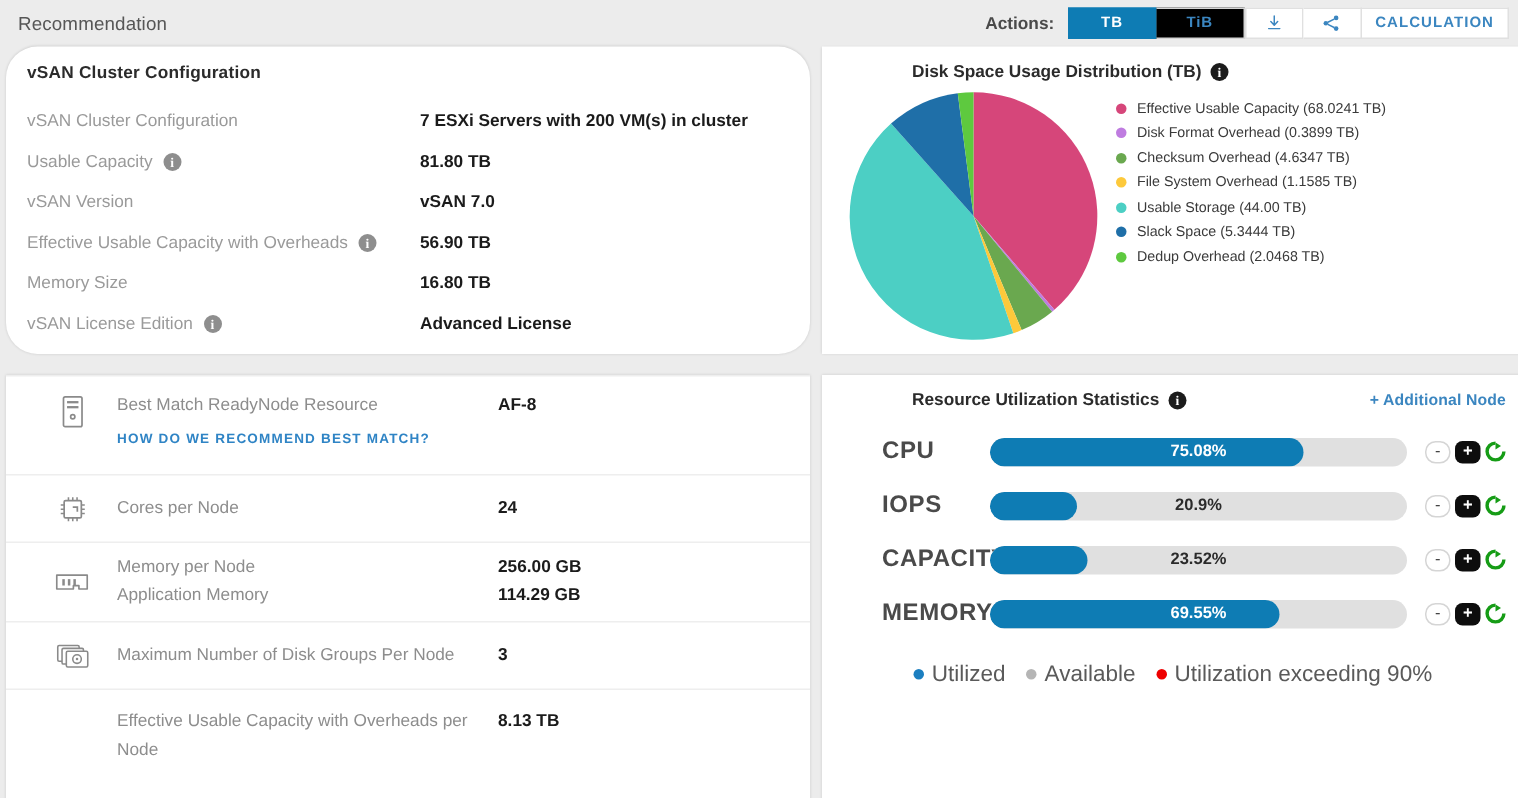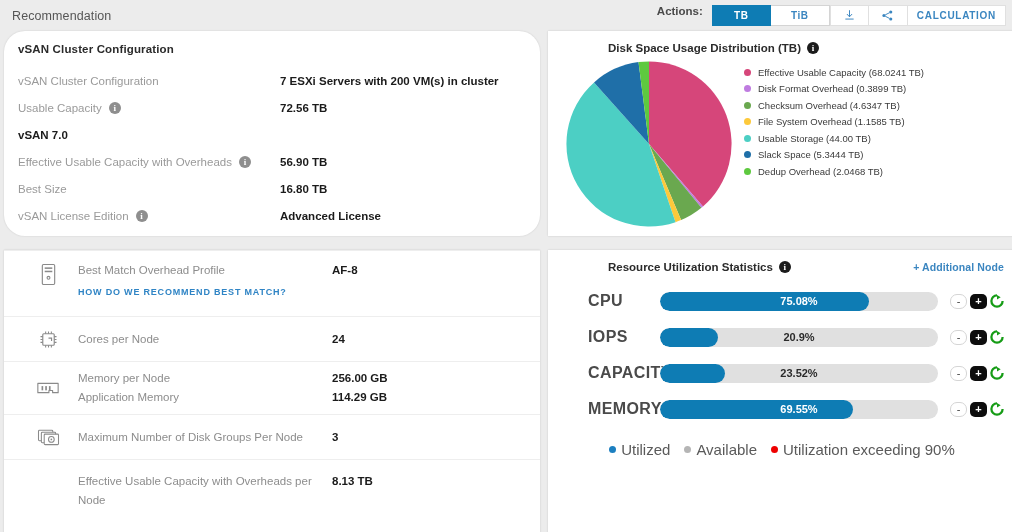--- a/index.html
+++ b/index.html
@@ -19,38 +19,38 @@
     justify-content: space-between;
     padding: 0 6px 0 12px;
   }
   .topbar-title {
     font-size: 12.5px;
     color: #565656;
     letter-spacing: .1px;
   }
   .actions {
     display: flex;
-    align-items: flex-start;
+    align-items: center;
     gap: 0;
   }
   .actions-label {
     font-size: 11.5px;
     color: #4a4a4a;
     font-weight: bold;
     margin-right: 9px;
   }
   .unit-toggle { display: flex; height: 21px; }
   .unit-btn {
     width: 59px; height: 21px;
     display: flex; align-items: center; justify-content: center;
     font-size: 10px; font-weight: bold; letter-spacing: .6px;
     cursor: pointer; border: 1px solid #d4d4d4;
   }
   .unit-btn.active { background: #0e7cb4; color: #fff; border-color: #0e7cb4; }
-  .unit-btn.inactive { background: #ffffff; color: #3b86c0; border-left: none; }
+  .unit-btn.inactive { background: #000000; color: #3b86c0; border-left: none; }
   .icon-btn {
     width: 39px; height: 21px;
     background: #fff; border: 1px solid #e0e0e0;
     display: flex; align-items: center; justify-content: center;
     cursor: pointer;
   }
   .icon-btn + .icon-btn { border-left: none; }
   .icon-btn:first-of-type { margin-left: 8px; }
   .calc-btn {
     height: 21px; background: #fff; border: 1px solid #e0e0e0; border-left: none;
@@ -212,38 +212,41 @@
             <span>vSAN Cluster Configuration</span>
           </div>
           <div class="kv-val">7 ESXi Servers with 200 VM(s) in cluster</div>
         </div>
 
         <div class="kv-row">
           <div class="kv-key">
             <span>Usable Capacity</span>
             <span class="info-i">i</span>
           </div>
-          <div class="kv-val">72.56 TB</div>
-        </div>
-
-        <div class="kv-row">
+          <div class="kv-val">81.80 TB</div>
+        </div>
+
+        <div class="kv-row">
+          <div class="kv-key">
+            <span>vSAN Version</span>
+          </div>
           <div class="kv-val">vSAN 7.0</div>
         </div>
 
         <div class="kv-row">
           <div class="kv-key">
             <span>Effective Usable Capacity with Overheads</span>
             <span class="info-i">i</span>
           </div>
           <div class="kv-val">56.90 TB</div>
         </div>
 
         <div class="kv-row">
           <div class="kv-key">
-            <span>Best Size</span>
+            <span>Memory Size</span>
           </div>
           <div class="kv-val">16.80 TB</div>
         </div>
 
         <div class="kv-row">
           <div class="kv-key">
             <span>vSAN License Edition</span>
             <span class="info-i">i</span>
           </div>
           <div class="kv-val">Advanced License</div>
@@ -258,21 +261,21 @@
         <div class="pn-icon" style="padding-top:2px;">
           <svg width="19" height="23" viewBox="0 0 20 24">
             <rect x="3.5" y="1.5" width="13" height="21" rx="1.2" fill="none" stroke="#8a8a8a" stroke-width="1.2"></rect>
             <rect x="6" y="4.5" width="8" height="1.6" fill="#8a8a8a"></rect>
             <rect x="6" y="8" width="8" height="1.6" fill="#8a8a8a"></rect>
             <circle cx="10" cy="15.5" r="1.5" fill="none" stroke="#8a8a8a" stroke-width="1.2"></circle>
           </svg>
         </div>
         <div class="pn-body" style="flex-direction:column; align-items:flex-start;">
           <div style="display:flex; width:100%;">
-            <div class="pn-label">Best Match Overhead Profile</div>
+            <div class="pn-label">Best Match ReadyNode Resource</div>
             <div class="pn-value">AF-8</div>
           </div>
           <div class="pn-link">HOW DO WE RECOMMEND BEST MATCH?</div>
         </div>
       </div>
 
       <div class="pn-row">
         <div class="pn-icon">
           <svg width="21" height="21" viewBox="0 0 22 22">
             <rect x="5" y="5" width="12" height="12" rx="1" fill="none" stroke="#8a8a8a" stroke-width="1.2"></rect>

